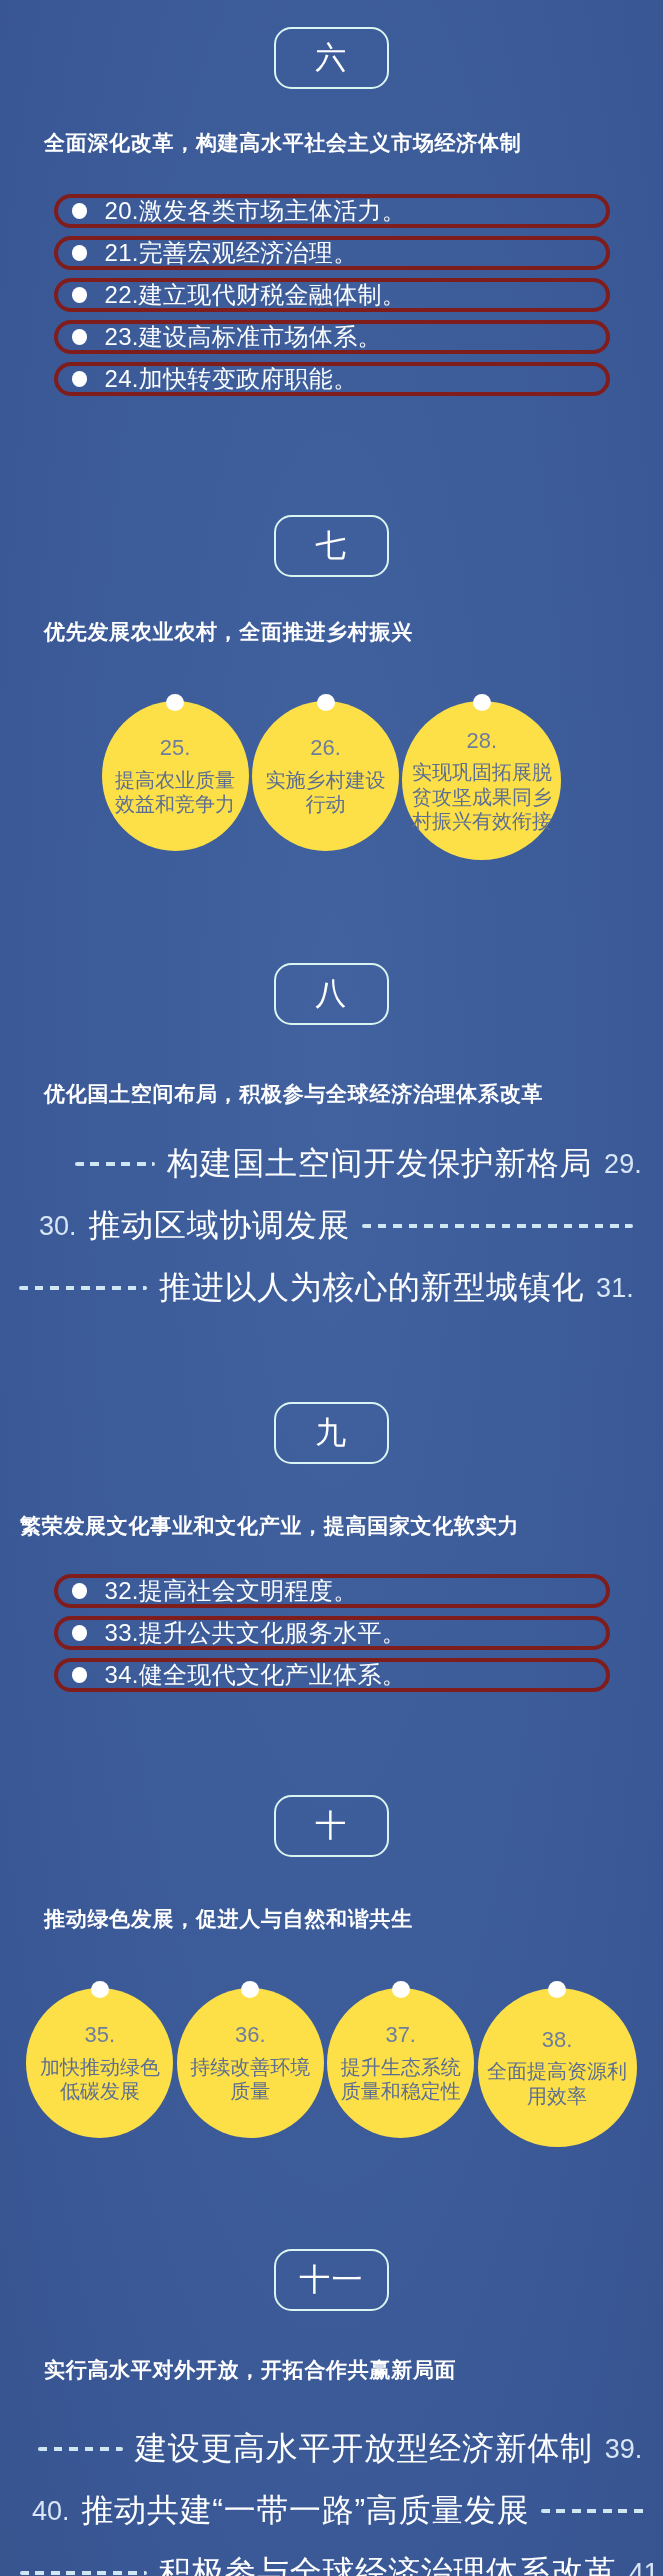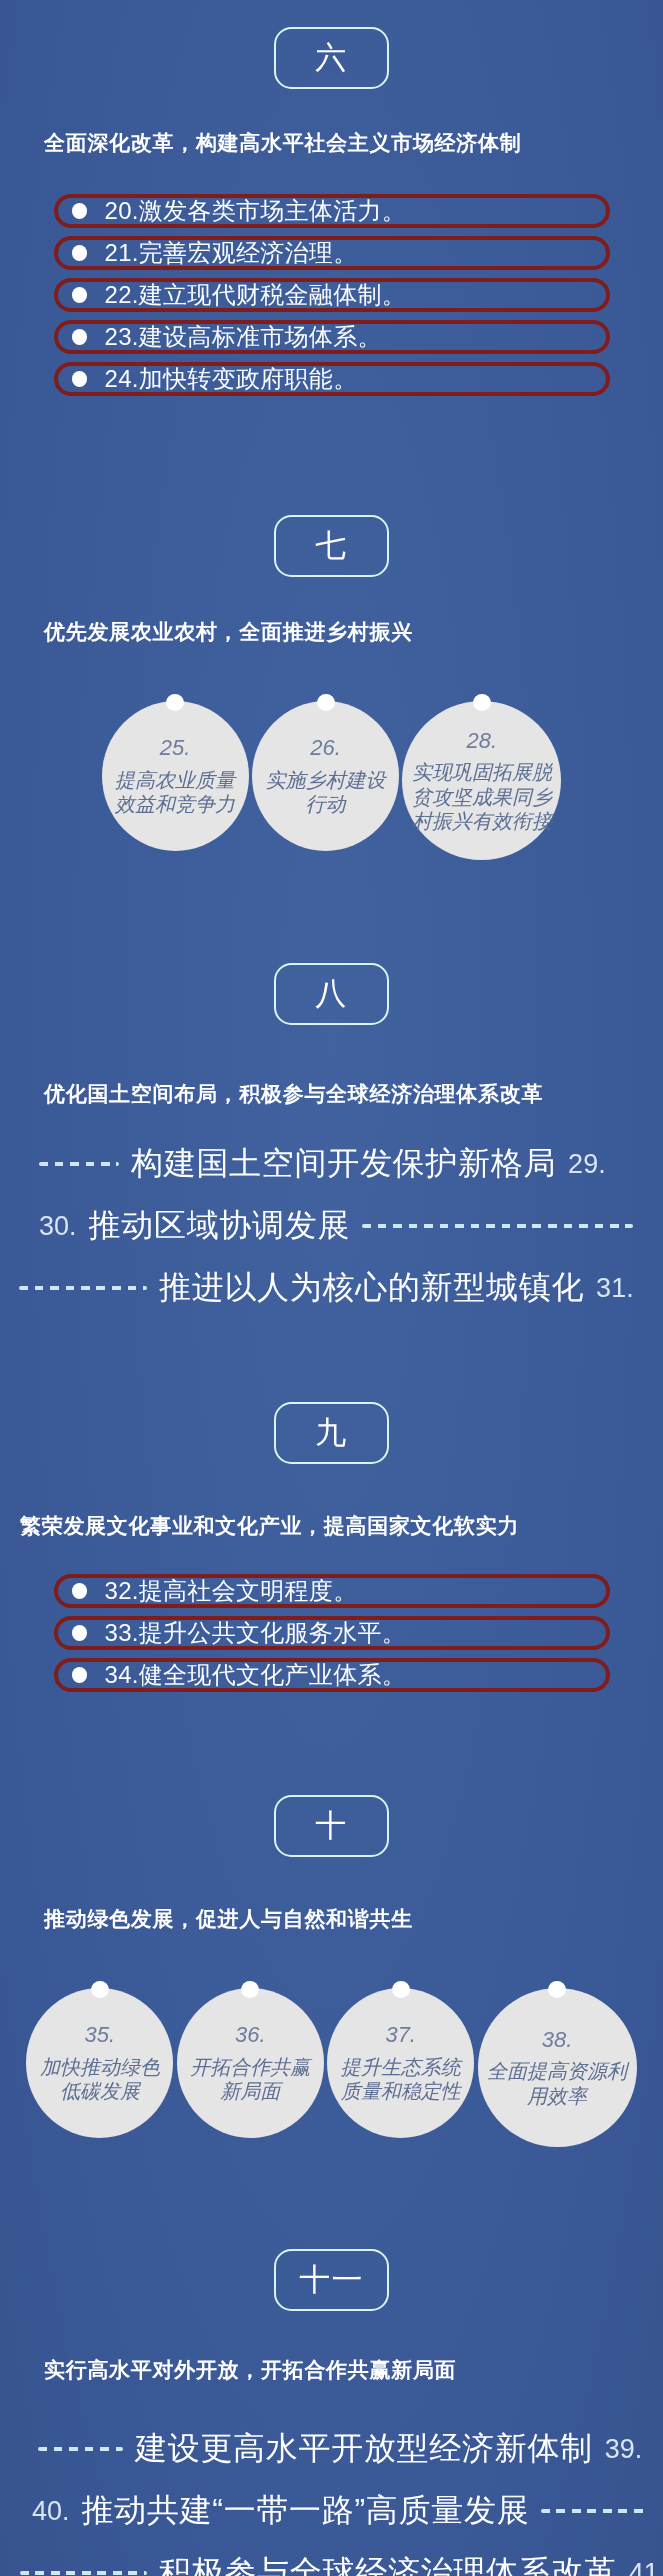--- a/index.html
+++ b/index.html
@@ -35,23 +35,23 @@
     border:4px solid #7f1d1d;border-radius:17px;
     display:flex;align-items:center;padding-left:13.5px;
   }
   .bullet{width:15.5px;height:16px;border-radius:50%;background:#ffffff;margin-right:17.5px;flex:none;}
   .pill-text{font-size:24px;color:#fbfdff;letter-spacing:0.3px;}
 
   
   .circles{display:flex;justify-content:center;align-items:flex-start;gap:3.4px;}
   .circle{
     position:relative;width:147px;height:150px;box-sizing:border-box;
-    background:#e5e5e5;border-radius:50%;
+    background:#fde047;border-radius:50%;
     display:flex;flex-direction:column;align-items:center;justify-content:center;
-    text-align:center;padding:8px 9.4px;font-style:italic;
+    text-align:center;padding:8px 9.4px;
   }
   .circle.big{width:159px;height:159px;}
   .oval{
     position:absolute;top:-7.4px;left:50%;transform:translateX(-50%);
     width:18px;height:17px;background:#ffffff;border-radius:50%;
   }
   .cnum{font-size:22px;color:#6e7d9e;margin-bottom:6.7px;}
   .ctext{font-size:20px;color:#5d6e93;line-height:1.22;}
 
   
@@ -62,21 +62,21 @@
   .znum{font-size:27px;font-weight:300;color:#d8e6f7;}
   .dots{
     height:3.4px;border-radius:2px;flex:none;align-self:center;
     background:repeating-linear-gradient(90deg,#cfe6f3 0 8.8px,transparent 8.8px 15.5px);
   }
   .dots.grow{flex:1;}
   .dots-sm{width:80px;}
   .dots-sm2{width:85px;}
   .dots-md{width:128px;}
   .dots-md2{width:127px;}
-  .zr-a{padding-left:39px;}
+  .zr-a{padding-left:39px;margin-left:36px;}
   .zr-b{padding-left:39px;padding-right:30px;}
   .zr-c{padding-left:19px;}
   .zr-d{padding-left:38px;}
   .zr-e{padding-left:32px;padding-right:16px;}
   .zr-f{padding-left:20px;}
 
   
   #s6 .badge{margin-top:27px;}   #s6 .title{margin-top:39px;}  #s6 .pills{margin-top:36px;}
   #s7 .badge{margin-top:119px;}  #s7 .title{margin-top:40px;}  #s7 .circles{margin-top:54px;}
   #s8 .badge{margin-top:103px;}  #s8 .title{margin-top:54px;}  #s8 .zrows{margin-top:35px;}
@@ -194,21 +194,21 @@
     <h2 class="title">推动绿色发展，促进人与自然和谐共生</h2>
     <div class="circles">
       <div class="circle">
         <span class="oval"></span>
         <div class="cnum">35.</div>
         <div class="ctext">加快推动绿色低碳发展</div>
       </div>
       <div class="circle">
         <span class="oval"></span>
         <div class="cnum">36.</div>
-        <div class="ctext">开拓合作共赢新局面</div>
+        <div class="ctext">持续改善环境质量</div>
       </div>
       <div class="circle">
         <span class="oval"></span>
         <div class="cnum">37.</div>
         <div class="ctext">提升生态系统质量和稳定性</div>
       </div>
       <div class="circle big">
         <span class="oval"></span>
         <div class="cnum">38.</div>
         <div class="ctext">全面提高资源利用效率</div>

